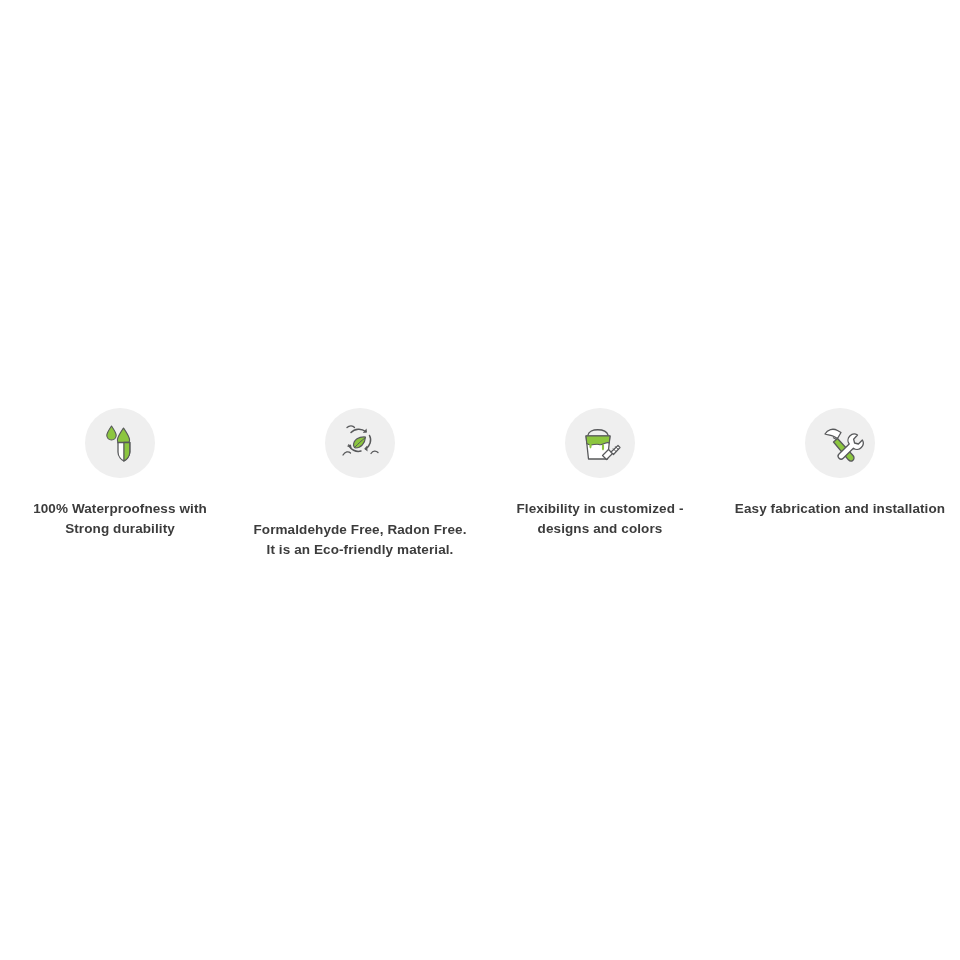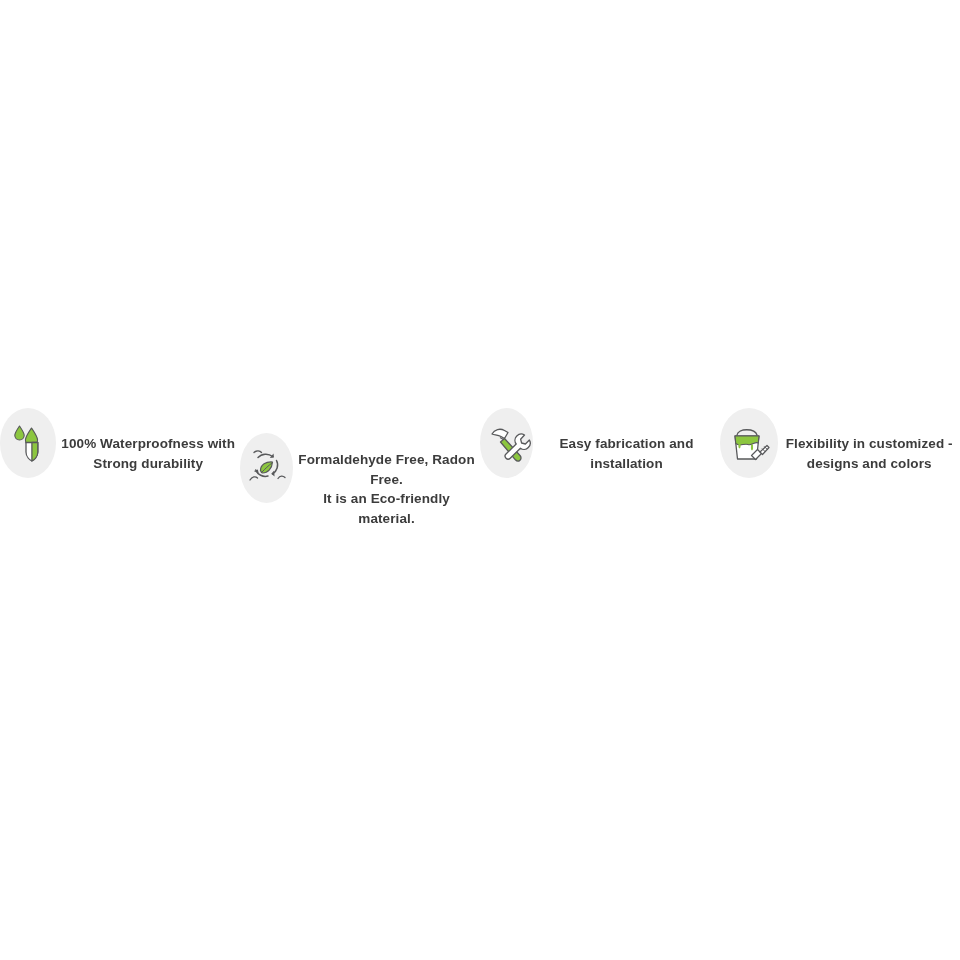--- a/index.html
+++ b/index.html
@@ -25,21 +25,21 @@
     left: 0;
     width: 960px;
     display: flex;
     flex-direction: row;
     align-items: flex-start;
     justify-content: space-between;
   }
   .feature {
     width: 240px;
     display: flex;
-    flex-direction: row;
+    flex-direction: column;
     align-items: center;
     text-align: center;
   }
   .icon-circle {
     width: 70px;
     height: 70px;
     border-radius: 50%;
     background: #efefef;
     display: flex;
     align-items: center;
@@ -104,35 +104,20 @@
 
           <path d="M8 36 C10 32.5 13.5 32 15.5 34" fill="none" stroke="#58595B" stroke-width="1.3" stroke-linecap="round"></path>
           <path d="M36 34.5 C38 31.5 41 31.5 43 33.5" fill="none" stroke="#58595B" stroke-width="1.3" stroke-linecap="round"></path>
           <path d="M12 8.5 C14.5 6 18 6.5 19.5 8.5" fill="none" stroke="#58595B" stroke-width="1.3" stroke-linecap="round"></path>
         </svg>
       </div>
       <div class="feature-caption">Formaldehyde Free, Radon Free.
 It is an Eco-friendly material.</div>
     </div>
 
-    <div class="feature f4">
-      <div class="icon-circle">
-        <svg width="50" height="48" viewBox="0 0 50 48">
-
-          <path d="M10 15 C12.5 10.5 18 9 22.5 11.5 L26 13.5 L22.5 19.5 L19 17.5 C16 15.8 12.5 16 10 15 Z" fill="#ffffff" stroke="#58595B" stroke-width="1.3" stroke-linejoin="round"></path>
-          <path d="M18 18.5 L24 22" fill="none" stroke="#58595B" stroke-width="1.1"></path>
-
-          <path d="M22.5 19.5 L38 36.5 C39.4 38 39.3 40 38 41.2 C36.7 42.4 34.7 42.2 33.4 40.8 L18.5 23 Z" fill="#8CC63F" stroke="#58595B" stroke-width="1.3" stroke-linejoin="round"></path>
-
-          <path d="M42.5 16 C40 14.5 36.8 15 34.8 17 C32.6 19.2 32.4 22.6 34.2 25 L24 35 C22.8 36.2 22.8 38 24 39.2 C25.2 40.4 27 40.4 28.2 39.2 L38.4 29.2 C40.8 31 44.2 30.7 46.3 28.5 C48.3 26.5 48.8 23.4 47.4 21 L43.4 25 L39.6 24 L38.6 20.2 Z" fill="#ffffff" stroke="#58595B" stroke-width="1.3" stroke-linejoin="round"></path>
-        </svg>
-      </div>
-      <div class="feature-caption">Easy fabrication and installation</div>
-    </div>
-
     <div class="feature f3">
       <div class="icon-circle">
         <svg width="50" height="48" viewBox="0 0 50 48">
 
           <path d="M11 17 L35 17 L32.5 40 L13.5 40 Z" fill="#ffffff" stroke="#58595B" stroke-width="1.3" stroke-linejoin="round"></path>
 
           <path d="M11 17 L35 17 L34.2 24 C31 22 28 27 24 25.5 C20 24 16 28 11.8 24.5 Z" fill="#8CC63F" stroke="#58595B" stroke-width="1.1" stroke-linejoin="round"></path>
 
           <path d="M14.5 24.5 C14.5 27 14 29 15.5 29.5 C17 29 16.5 27 16.5 24.5 Z" fill="#8CC63F"></path>
           <path d="M27 25.8 C27 29 26.5 31 28 31.5 C29.5 31 29 29 29 25.6 Z" fill="#8CC63F"></path>
@@ -142,14 +127,29 @@
           <path d="M27.5 36.5 L33.5 30.5 L37.5 34.5 L31.5 40.5 Z" fill="#ffffff" stroke="#58595B" stroke-width="1.2" stroke-linejoin="round"></path>
           <path d="M36 33 L43 26.5 L45 28.5 L38.5 35.5 Z" fill="#ffffff" stroke="#58595B" stroke-width="1.2" stroke-linejoin="round"></path>
           <path d="M38 29.5 L41.5 33" fill="none" stroke="#58595B" stroke-width="1"></path>
           <path d="M40.2 27.4 L43.6 30.8" fill="none" stroke="#58595B" stroke-width="1"></path>
         </svg>
       </div>
       <div class="feature-caption">Flexibility in customized -
 designs and colors</div>
     </div>
 
+    <div class="feature f4">
+      <div class="icon-circle">
+        <svg width="50" height="48" viewBox="0 0 50 48">
+
+          <path d="M10 15 C12.5 10.5 18 9 22.5 11.5 L26 13.5 L22.5 19.5 L19 17.5 C16 15.8 12.5 16 10 15 Z" fill="#ffffff" stroke="#58595B" stroke-width="1.3" stroke-linejoin="round"></path>
+          <path d="M18 18.5 L24 22" fill="none" stroke="#58595B" stroke-width="1.1"></path>
+
+          <path d="M22.5 19.5 L38 36.5 C39.4 38 39.3 40 38 41.2 C36.7 42.4 34.7 42.2 33.4 40.8 L18.5 23 Z" fill="#8CC63F" stroke="#58595B" stroke-width="1.3" stroke-linejoin="round"></path>
+
+          <path d="M42.5 16 C40 14.5 36.8 15 34.8 17 C32.6 19.2 32.4 22.6 34.2 25 L24 35 C22.8 36.2 22.8 38 24 39.2 C25.2 40.4 27 40.4 28.2 39.2 L38.4 29.2 C40.8 31 44.2 30.7 46.3 28.5 C48.3 26.5 48.8 23.4 47.4 21 L43.4 25 L39.6 24 L38.6 20.2 Z" fill="#ffffff" stroke="#58595B" stroke-width="1.3" stroke-linejoin="round"></path>
+        </svg>
+      </div>
+      <div class="feature-caption">Easy fabrication and installation</div>
+    </div>
+
   </div>
 </div>
 
 </body></html>

